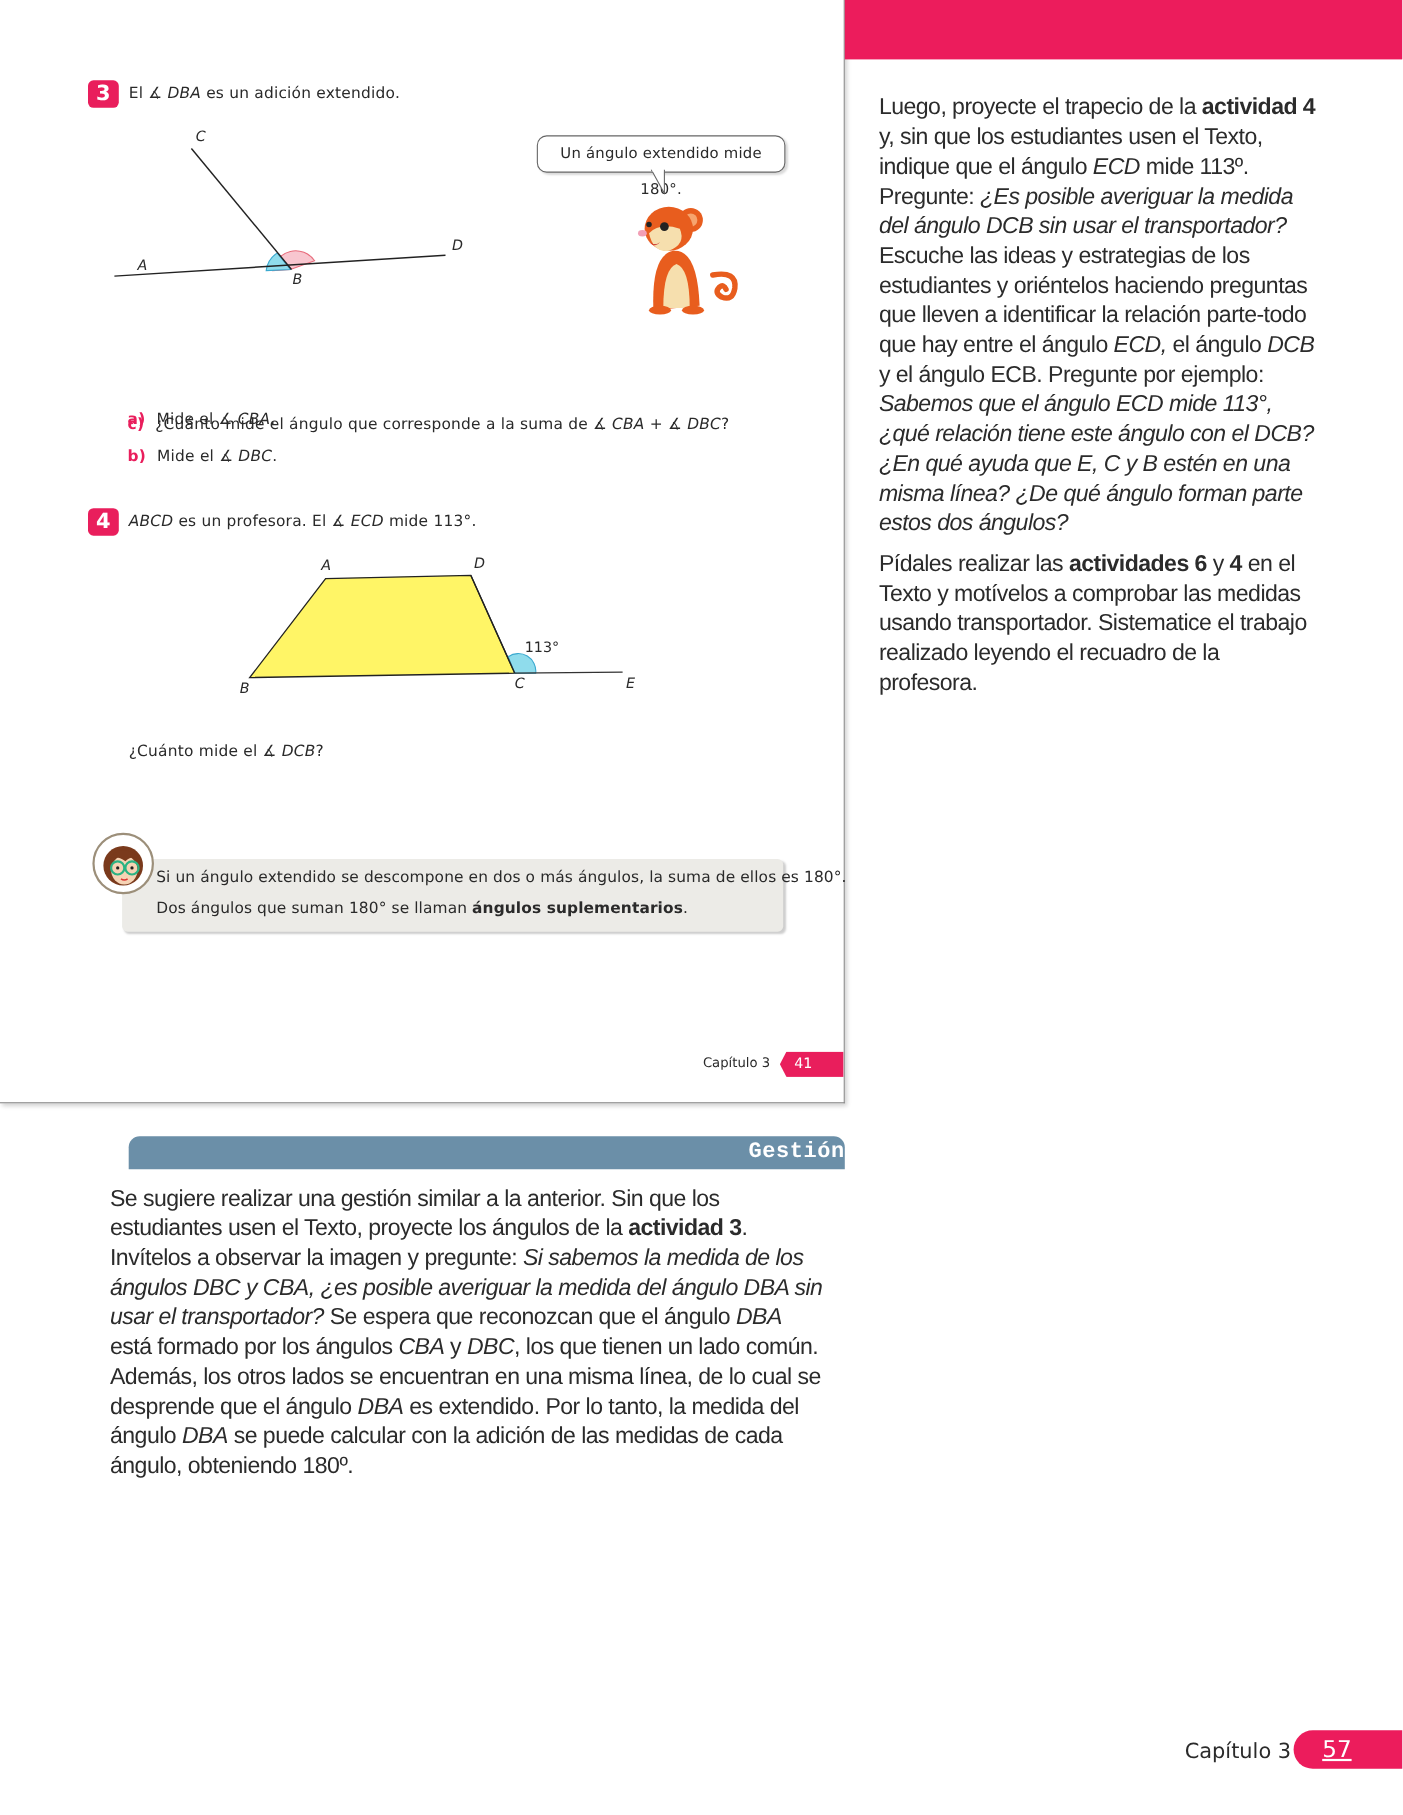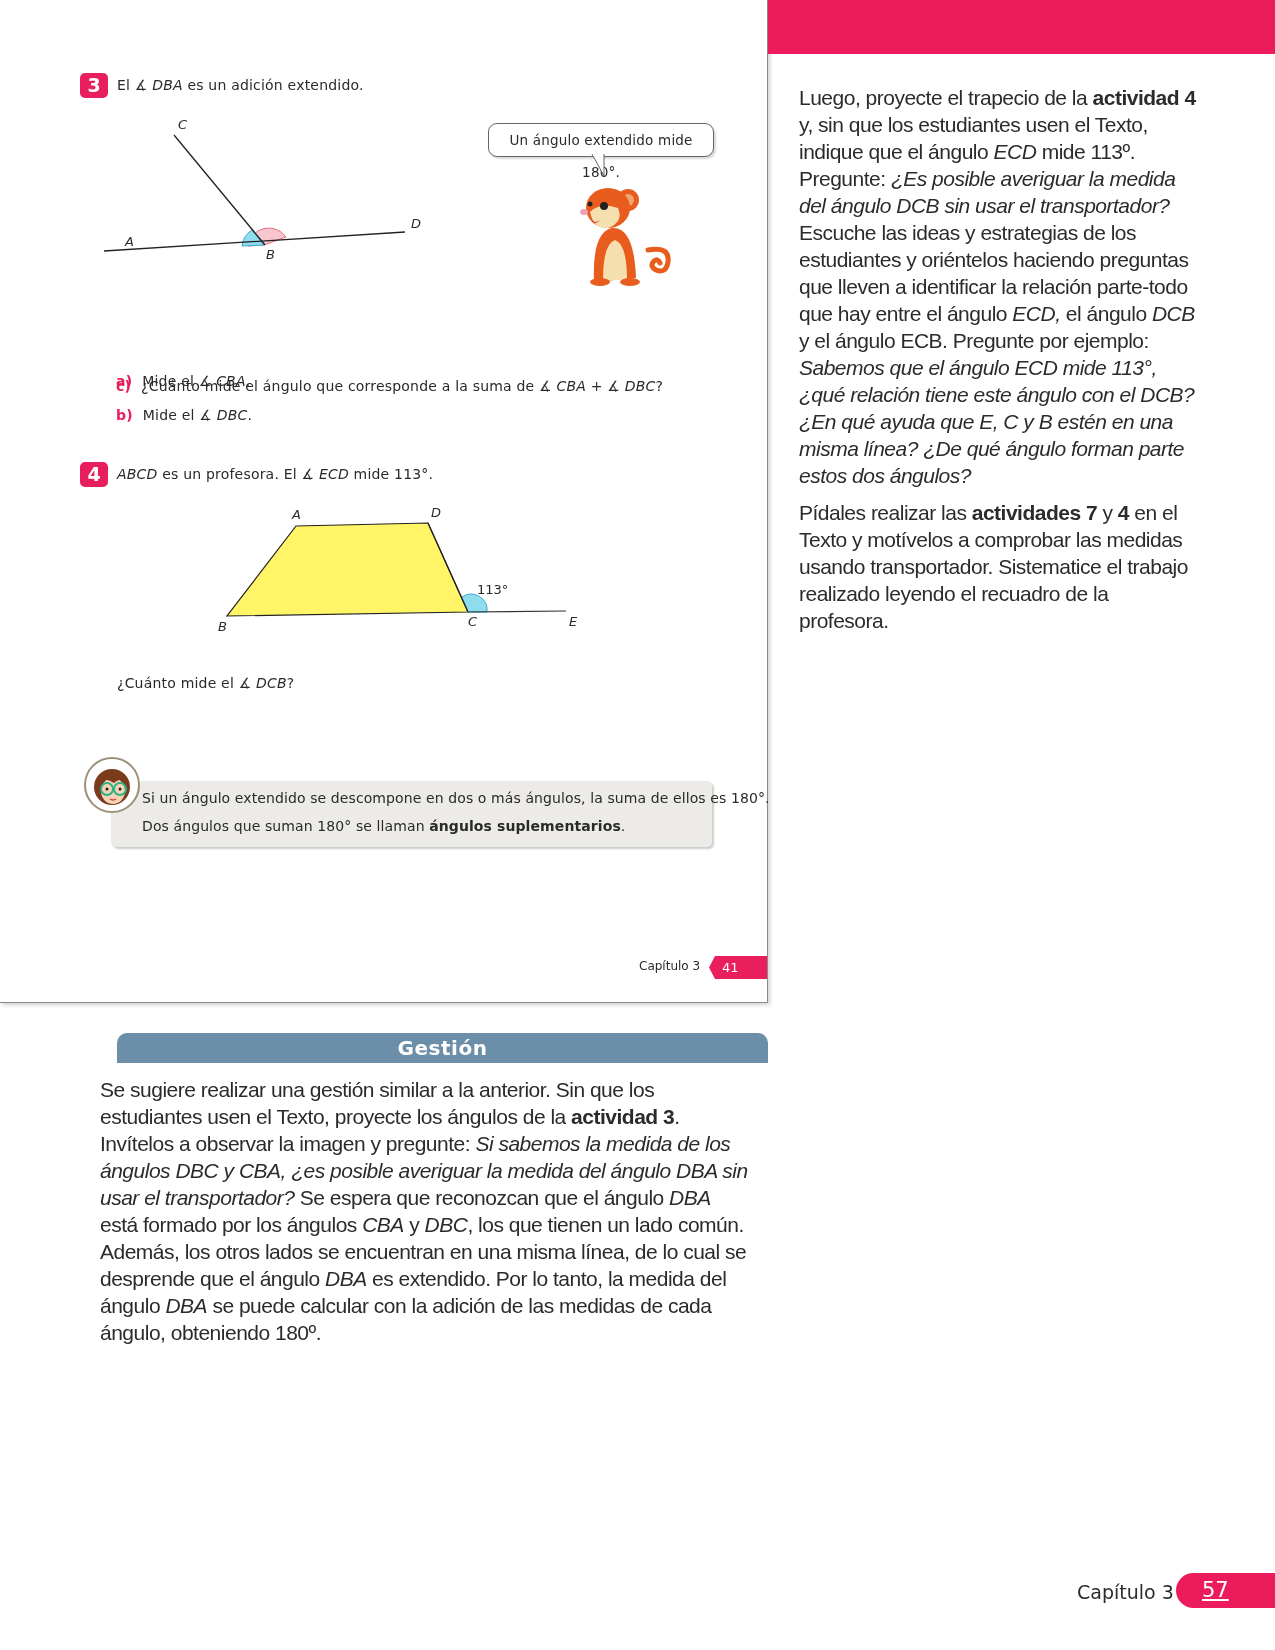--- a/index.html
+++ b/index.html
@@ -24,21 +24,21 @@
   .page-tab { position:absolute; left:709px; top:956px; width:58px; height:23px; background:#e91e5c; color:#fff; font-size:13px; line-height:23px; padding-left:13px; box-sizing:border-box;
               clip-path:polygon(6px 0,100% 0,100% 100%,6px 100%,0 50%); }
   .chap-small { position:absolute; left:639px; top:959px; font-size:12px; }
   
   .pink-bar { position:absolute; left:768px; top:0; width:507px; height:54px; background:#ec1c5c; }
   .guide-text { position:absolute; font-family:"Liberation Sans", sans-serif; font-size:21px; line-height:27px; color:#2b2b2b; letter-spacing:-0.5px; font-weight:300; }
   .guide-text p { margin:0 0 10px 0; }
   .guide-text b { font-weight:bold; }
   .guide-text i { font-style:italic; }
   .gestion-bar { position:absolute; left:117px; top:1033px; width:651px; height:30px; background:#6b8fa8; border-radius:10px 10px 0 0;
-                 color:#fff; font-size:20px; text-align:center; line-height:30px; font-weight:bold; letter-spacing:0.5px; }
+                 color:#fff; font-size:20px; text-align:right; line-height:30px; font-weight:bold; letter-spacing:0.5px;font-family:Liberation Mono, monospace; }
   .footer-chap { position:absolute; left:1077px; top:1581px; font-size:19px; color:#2b2b2b; }
   .footer-pill { position:absolute; left:1176px; top:1573px; width:99px; height:35px; background:#ec1c5c; border-radius:18px 0 0 18px;
                  color:#fff; font-size:21px; line-height:35px; padding-left:26px; box-sizing:border-box;text-decoration:underline; }
 </style>
 </head>
 <body>
 
 <div class="student-page">
 
   <div class="badge" style="left:80px;top:73px;">3</div>
@@ -117,21 +117,21 @@
   </div>
 
   <div class="chap-small">Capítulo 3</div>
   <div class="page-tab">41</div>
 </div>
 
 <div class="pink-bar"></div>
 
 <div class="guide-text" style="left:799px;top:84px;width:400px;">
   <p id="p-right-1"><span>Luego, proyecte el trapecio de la </span><b>actividad 4</b><span> y, sin que los estudiantes usen el Texto, indique que el ángulo </span><i>ECD</i><span> mide 113º. Pregunte: </span><i>¿Es posible averiguar la medida del ángulo DCB sin usar el transportador?</i><span> Escuche las ideas y estrategias de los estudiantes y oriéntelos haciendo preguntas que lleven a identificar la relación parte-todo que hay entre el ángulo </span><i>ECD,</i><span> el ángulo </span><i>DCB</i><span> y el ángulo ECB. Pregunte por ejemplo: </span><i>Sabemos que el ángulo ECD mide 113°, ¿qué relación tiene este ángulo con el DCB? ¿En qué ayuda que E, C y B estén en una misma línea? ¿De qué ángulo forman parte estos dos ángulos?</i></p>
-  <p id="p-right-2"><span>Pídales realizar las </span><b>actividades 7</b><span> y </span><b>4</b><span> en el Texto y motívelos a comprobar las medidas usando transportador. Sistematice el trabajo realizado leyendo el recuadro de la profesora.</span></p>
+  <p id="p-right-2"><span>Pídales realizar las </span><b>actividades 6</b><span> y </span><b>4</b><span> en el Texto y motívelos a comprobar las medidas usando transportador. Sistematice el trabajo realizado leyendo el recuadro de la profesora.</span></p>
 </div>
 
 <div class="gestion-bar">Gestión</div>
 
 <div class="guide-text" style="left:100px;top:1076px;width:652px;">
   <p id="p-gestion-1"><span>Se sugiere realizar una gestión similar a la anterior. Sin que los estudiantes usen el Texto, proyecte los ángulos de la </span><b>actividad 3</b><span>. Invítelos a observar la imagen y pregunte: </span><i>Si sabemos la medida de los ángulos DBC y CBA, ¿es posible averiguar la medida del ángulo DBA sin usar el transportador?</i><span> Se espera que reconozcan que el ángulo </span><i>DBA</i><span> está formado por los ángulos </span><i>CBA</i><span> y </span><i>DBC</i><span>, los que tienen un lado común. Además, los otros lados se encuentran en una misma línea, de lo cual se desprende que el ángulo </span><i>DBA</i><span> es extendido. Por lo tanto, la medida del ángulo </span><i>DBA</i><span> se puede calcular con la adición de las medidas de cada ángulo, obteniendo 180º.</span></p>
 </div>
 
 <div class="footer-chap">Capítulo 3</div>
 <div class="footer-pill">57</div>

